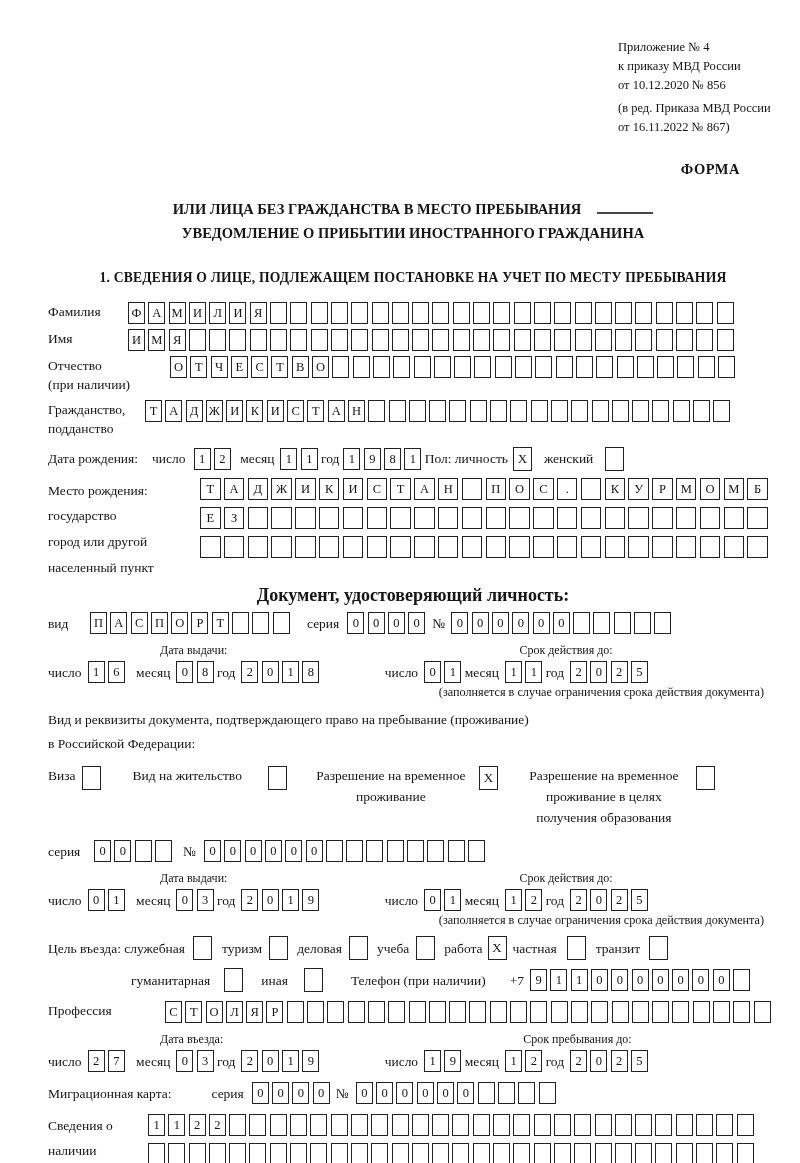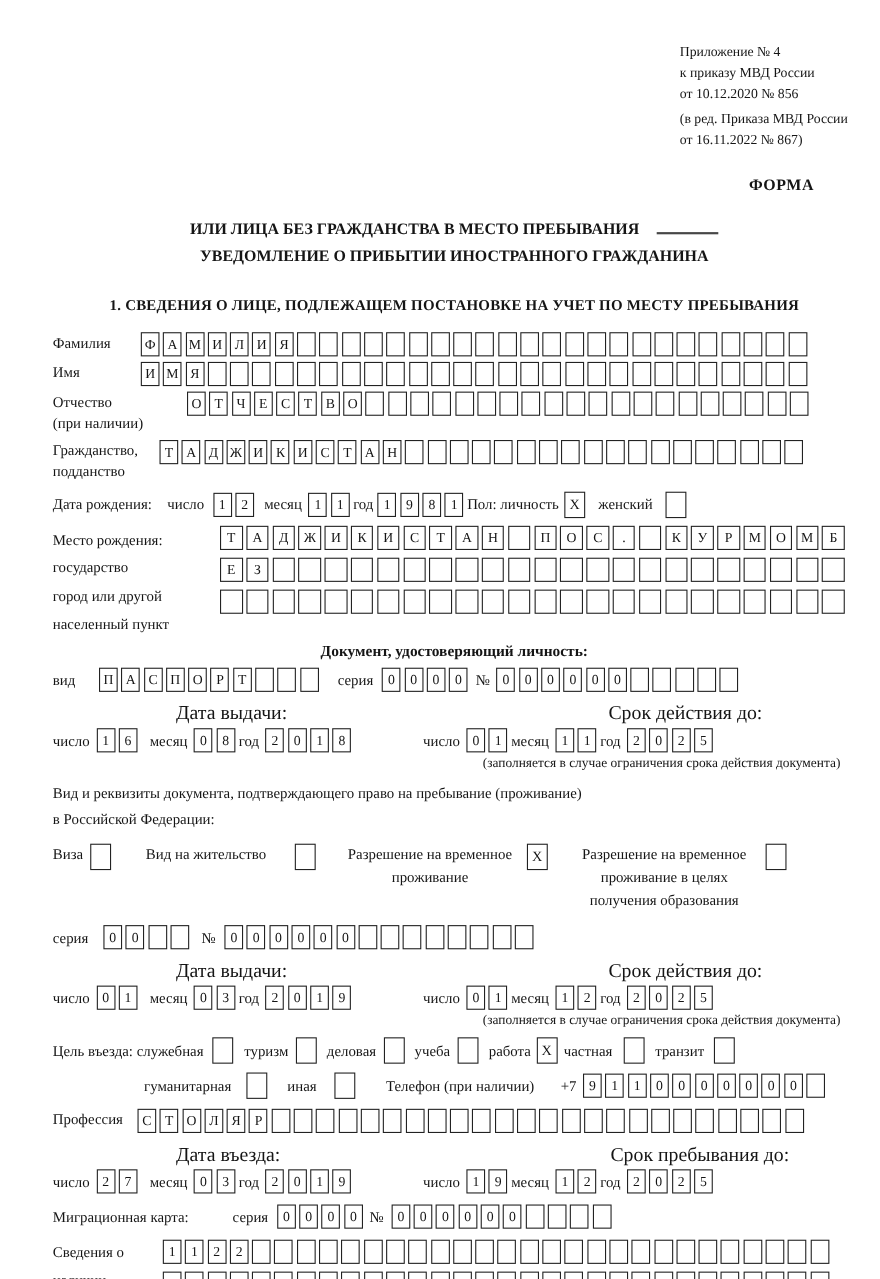--- a/index.html
+++ b/index.html
@@ -23,21 +23,21 @@
     flex:0 0 auto;box-sizing:content-box;
     width:15px;height:20px;border:1.7px solid #222;margin-right:3.3px;
     text-align:center;font-size:12.5px;line-height:20px;background:#fff;
   }
   .wide .cell{width:18.5px;}
   .cbx{display:inline-block;box-sizing:content-box;width:17px;height:22px;border:1.7px solid #222;
        text-align:center;font-size:13px;line-height:22px;flex:0 0 auto;}
   .inl{display:flex;align-items:center;font-size:13.5px;}
   .dg{display:flex;align-items:center;font-size:13.5px;}
   .dg .lbl{margin-right:6px;}
-  .glabels{display:flex;font-size:18px;margin:9px 0 3px 0;}
+  .glabels{display:flex;font-size:12px;margin:9px 0 3px 0;}
   .note{font-size:12.2px;text-align:right;padding-right:14px;margin:2px 0 8px 0;}
   .stack > .cells{margin-bottom:7px;}
   .para{font-size:13.5px;line-height:1.75;margin:6px 0 4px 0;}
   .optblock{display:inline-block;text-align:center;font-size:13.5px;line-height:1.55;}
   .cbrow{display:flex;align-items:flex-start;margin:10px 0 12px 0;}
 </style>
 </head>
 <body>
 
 <div class="page">
@@ -317,21 +317,21 @@
           <span class="cell"></span>
           <span class="cell"></span>
           <span class="cell"></span>
           <span class="cell"></span>
           <span class="cell"></span>
           <span class="cell"></span>
         </span>
     </span>
   </div>
 
-  <div style="text-align:center;font-weight:bold;font-size:14px;margin:2px 0 6px 0;">Документ, удостоверяющий личность:</div>
+  <div style="text-align:center;font-weight:bold;font-size:18px;margin:2px 0 6px 0;">Документ, удостоверяющий личность:</div>
 
   <div class="inl">
     <span class="lbl" style="width:42px;">вид</span>
     <span class="cells">
         <span class="cell">П</span>
         <span class="cell">А</span>
         <span class="cell">С</span>
         <span class="cell">П</span>
         <span class="cell">О</span>
         <span class="cell">Р</span>
@@ -530,21 +530,21 @@
         <span class="cell">0</span>
         <span class="cell">0</span>
         <span class="cell">0</span>
         <span class="cell">0</span>
         <span class="cell">0</span>
         <span class="cell">0</span>
         <span class="cell"></span>
       </span>
   </div>
 
-  <div class="frow" style="margin-top:9px;">
+  <div class="frow" style="margin-top:9px;gap:40px;">
     <span class="lbl" style="width:77px;flex:0 0 auto;">Профессия</span>
     <span class="cells">
         <span class="cell">С</span>
         <span class="cell">Т</span>
         <span class="cell">О</span>
         <span class="cell">Л</span>
         <span class="cell">Я</span>
         <span class="cell">Р</span>
         <span class="cell"></span>
         <span class="cell"></span>

